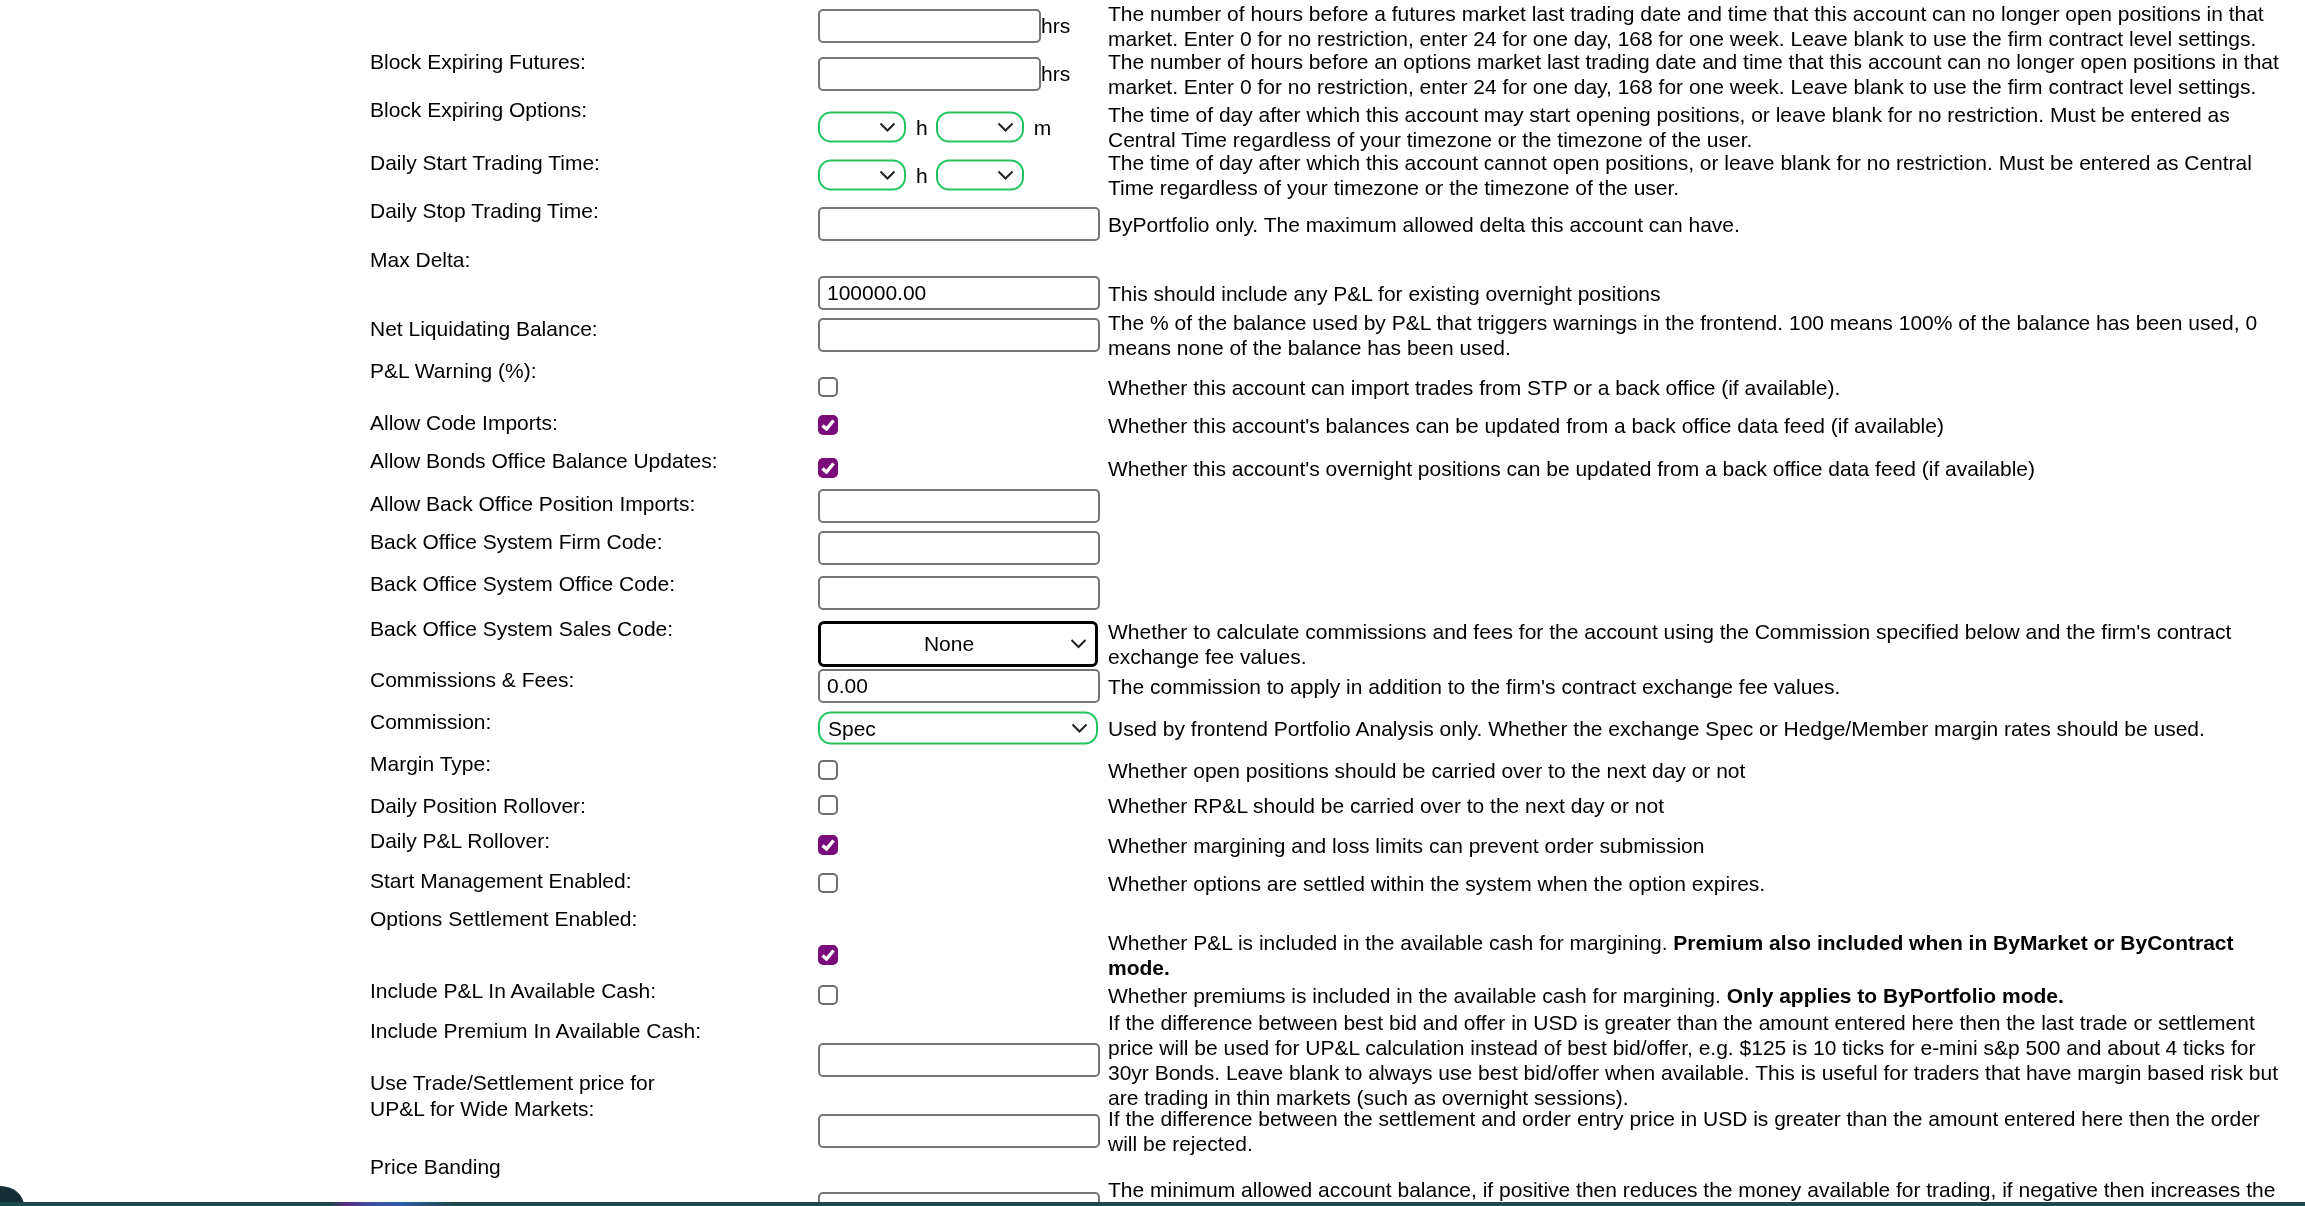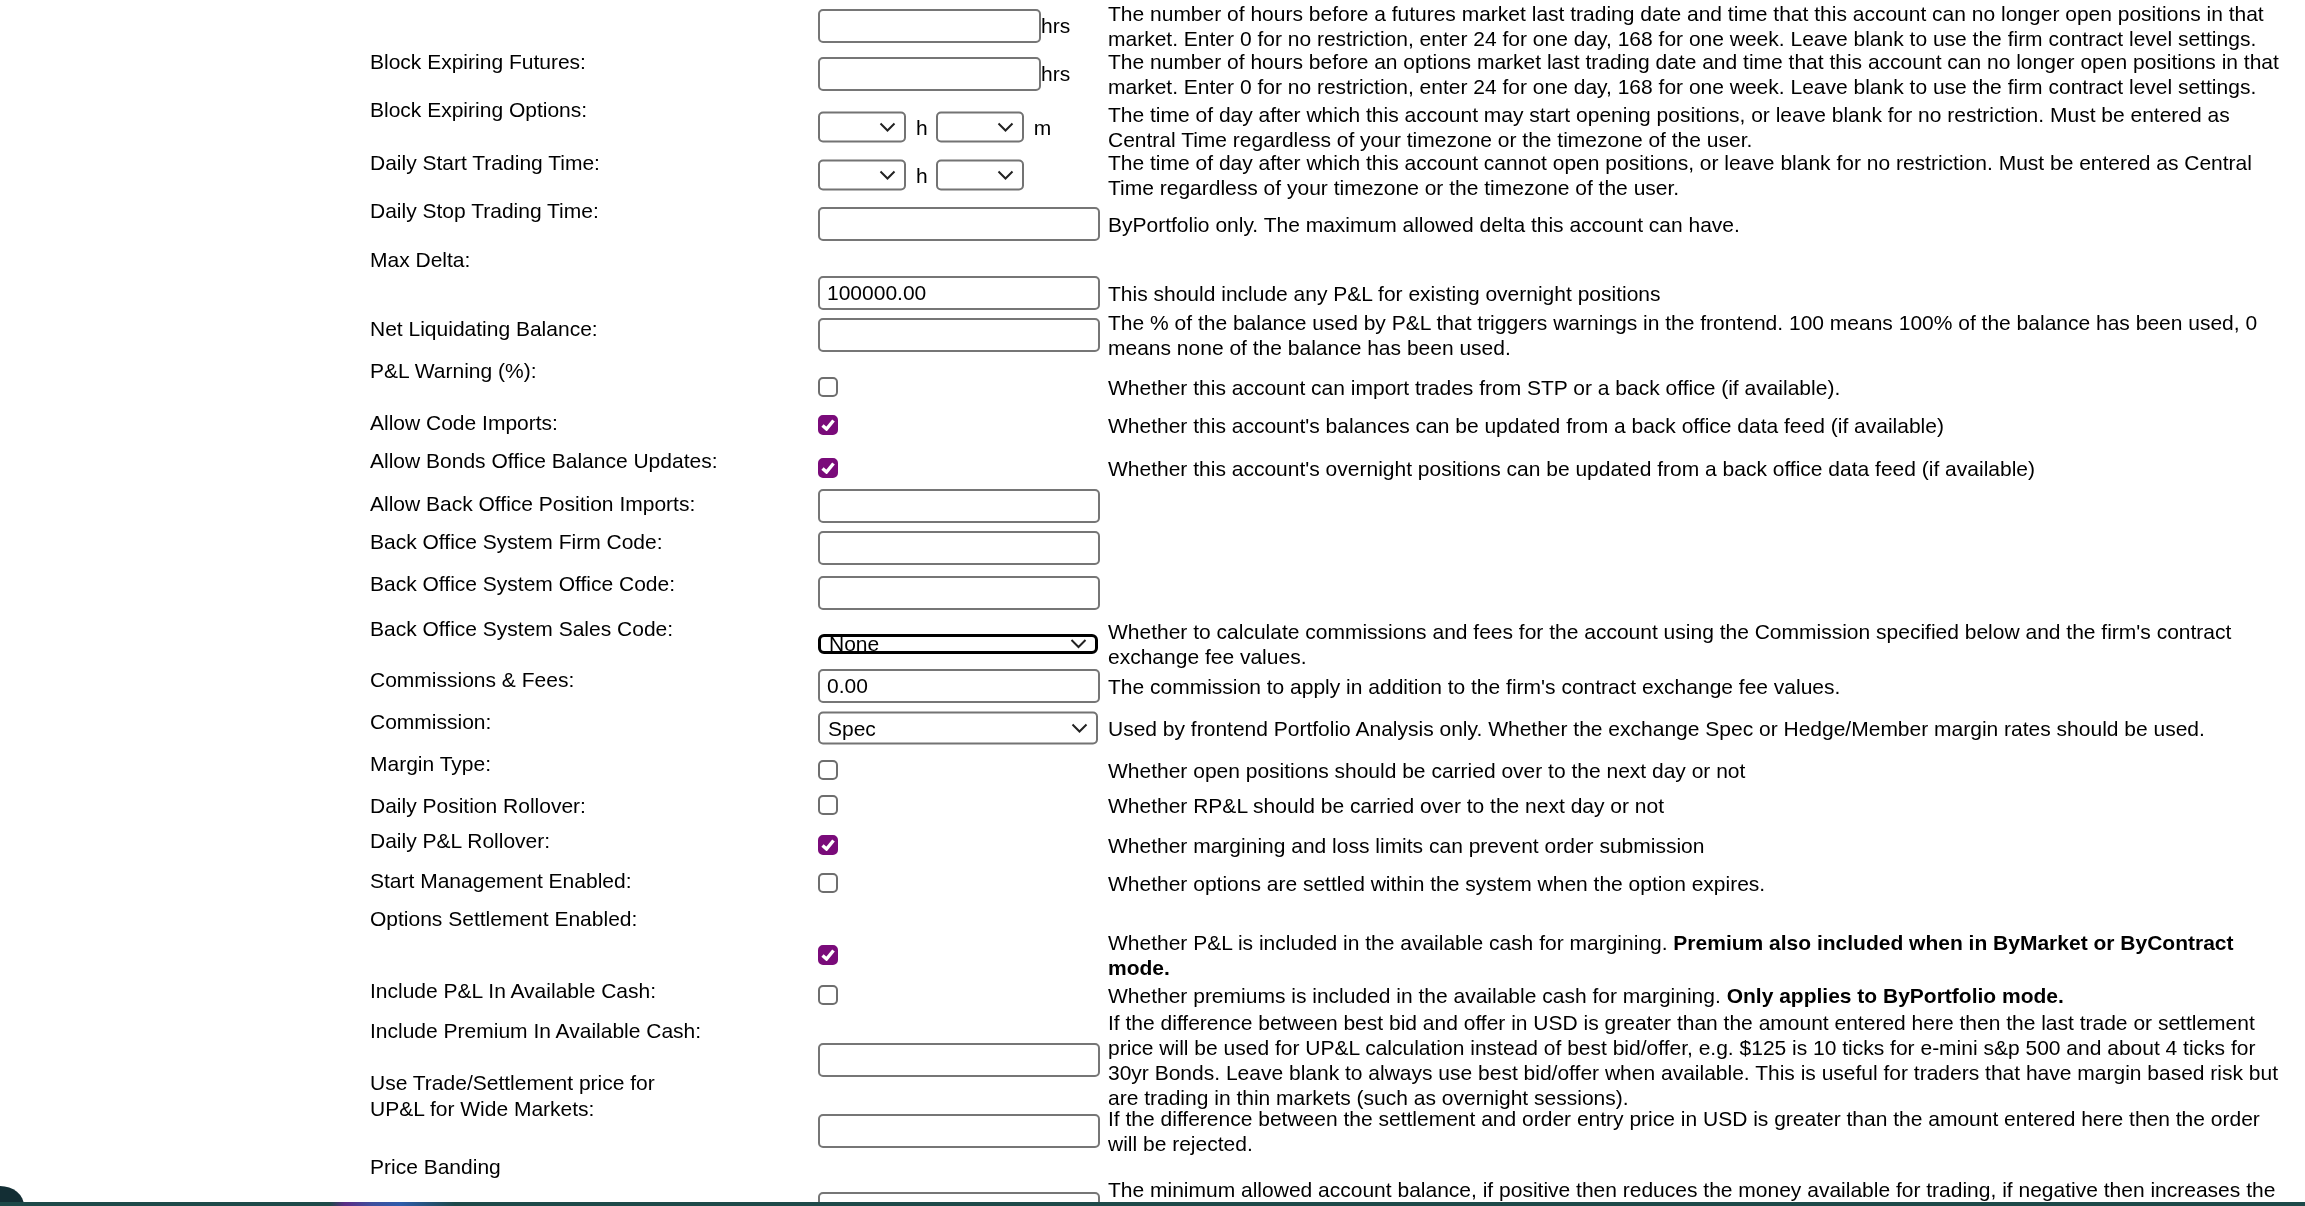--- a/index.html
+++ b/index.html
@@ -9,25 +9,25 @@
        white-space:nowrap;line-height:26px;margin-top:36px;}
   .lbl.wrap{white-space:normal;width:340px;}
   .ctl{position:absolute;left:818px;top:var(--y);transform:translateY(-50%);
        display:flex;align-items:center;}
   .dsc{position:absolute;left:1108px;top:var(--y);transform:translateY(-50%);
        width:1185px;line-height:25px;}
   .ti{box-sizing:border-box;width:282px;height:34px;border:2px solid #767676;border-radius:5px;
       font-family:"Liberation Sans",sans-serif;font-size:21px;color:#000;padding:0 7px;outline:none;background:#fff;}
   .ti.short{width:223px;}
   .sfx{}
-  .sel{box-sizing:border-box;position:relative;height:31px;border:2px solid #737373;border-radius:5px;
+  .sel{box-sizing:border-box;position:relative;height:31px;border:2px solid #22c55e;border-radius:13px;
        background:#fff;display:flex;align-items:center;padding:0 26px 0 8px;cursor:default;}
   .sel.small{width:88px;}
   .sel.big{width:280px;height:33px;}
-  .sel.focused{border:3px solid #000;border-radius:6px;height:20px;}
+  .sel.focused{border:3px solid #000;border-radius:6px;height:46px;justify-content:center;}
   .sel svg{position:absolute;right:8px;top:50%;transform:translateY(-50%);}
   .tlab{margin-left:10px;margin-right:8px;}
   .cb{box-sizing:border-box;width:20px;height:20px;border:2px solid #6e6e6e;border-radius:5px;
       background:#fff;display:flex;align-items:center;justify-content:center;}
   .cb svg{display:none;}
   .cb.checked{background:#7a0b7a;border-color:#7a0b7a;}
   .cb.checked svg{display:block;}
   .bottombar{position:absolute;left:0;bottom:0;width:2305px;height:4px;
      background:linear-gradient(90deg,#1d4949 0px,#1d4949 330px,#5a2b86 345px,#3e4f9e 372px,#2e5cab 400px,#1d4949 455px,#1d4949 2305px);}
   .corner-wedge{position:absolute;left:0;bottom:0;width:24px;height:20px;background:#132e34;

